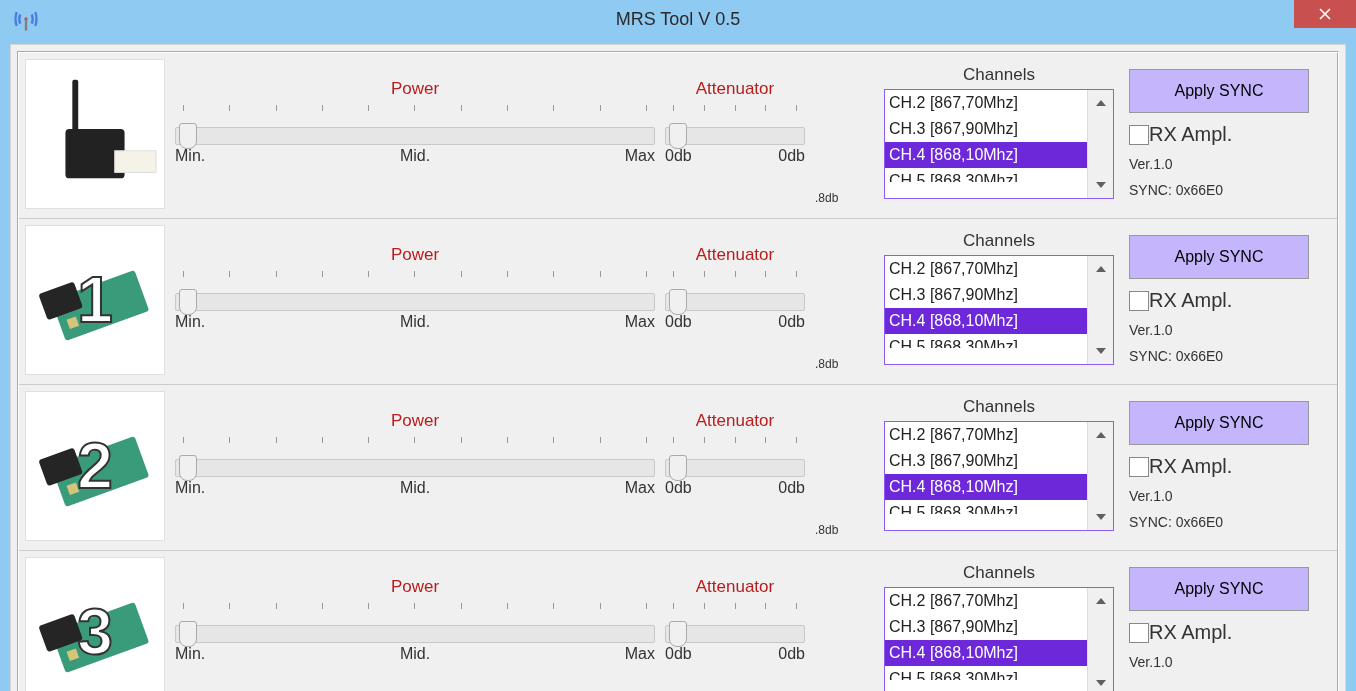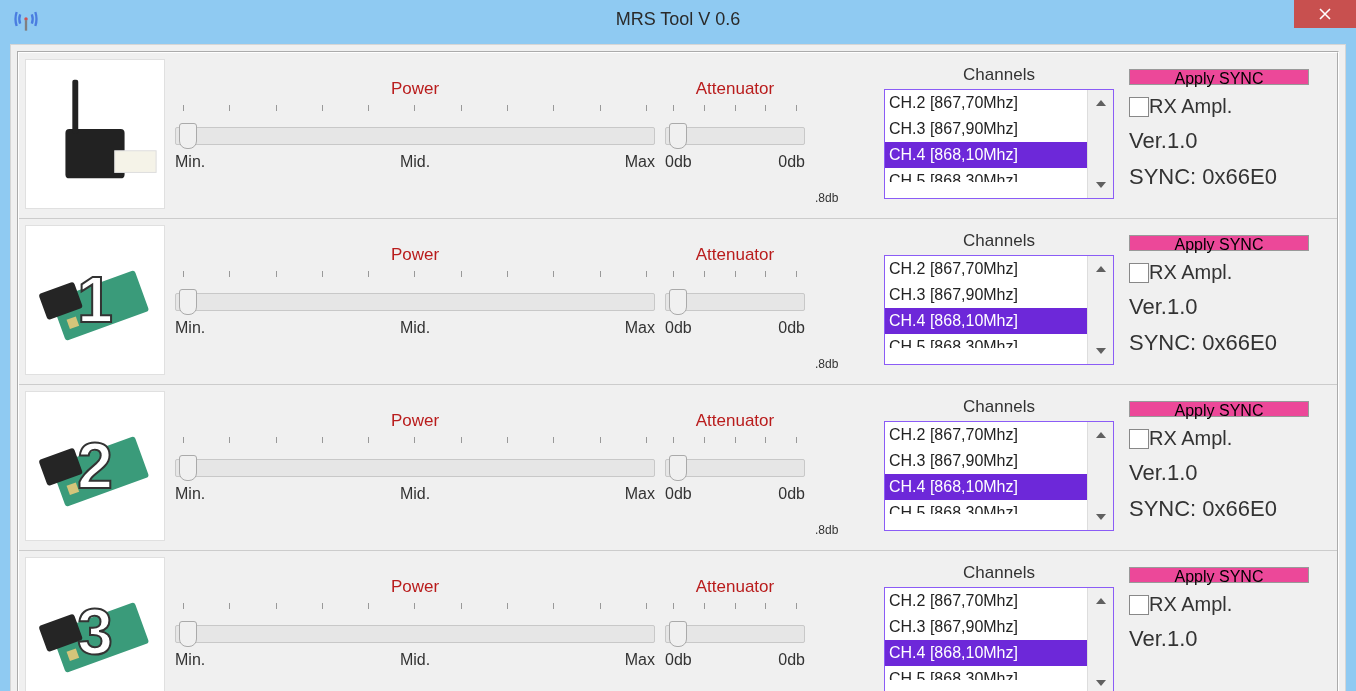--- a/index.html
+++ b/index.html
@@ -117,21 +117,21 @@
   background: #f0f0f0;
   border: 1px solid #aaa;
   border-radius: 3px 3px 8px 8px;
 }
 .slider-scale {
   display: flex;
   justify-content: space-between;
   width: 100%;
   font-size: 16px;
   color: #333;
-  margin-top: 6px;
+  margin-top: 0;
 }
 .atten-extra {
   width: 54px;
   display: flex;
   flex-direction: column;
   justify-content: flex-end;
   font-size: 12px;
   color: #333;
   padding-bottom: 4px;
   height: 150px;
@@ -189,61 +189,61 @@
   color: #555;
 }
 .right-block {
   width: 180px;
   display: flex;
   flex-direction: column;
   gap: 10px;
   padding-top: 10px;
 }
 .apply-btn {
-  height: 16px;
+  height: 44px;
   border: 1px solid #999;
-  background: #ec4899;
+  background: #c4b5fd;
   font-size: 16px;
   cursor: pointer;
   font-family: inherit;
 }
 .rx-check {
   display: flex;
   align-items: center;
   gap: 0;
   font-size: 20px;
   color: #333;
 }
 .rx-check .box {
   width: 20px; height: 20px;
   border: 1px solid #888;
   background: #fff;
 }
 .info-line {
-  font-size: 22px;
+  font-size: 14px;
   color: #333;
 }
 </style>
 </head>
 <body>
 
 <div class="titlebar">
   <div class="app-icon">
     <svg viewBox="0 0 24 24">
         <g stroke="#4a7de0" stroke-width="2" fill="none">
           <path d="M4 6 Q2 12 4 18"></path>
           <path d="M7 8 Q5.5 12 7 16"></path>
           <path d="M20 6 Q22 12 20 18"></path>
           <path d="M17 8 Q18.5 12 17 16"></path>
           <circle cx="12" cy="12" r="1.5" fill="#d05050" stroke="none"></circle>
           <line x1="12" y1="13" x2="12" y2="22" stroke="#808080"></line>
         </g>
       </svg>
   </div>
-  <div class="title">MRS Tool V 0.6</div>
+  <div class="title">MRS Tool V 0.5</div>
   <div class="close-btn">
     <svg width="12" height="12" viewBox="0 0 12 12">
         <path d="M1 1 L11 11 M11 1 L1 11" stroke="#fff" stroke-width="1.6"></path>
       </svg>
   </div>
 </div>
 
 <div class="window-body">
   <div class="inner-panel" id="devices-panel">
   <div class="device-row">

